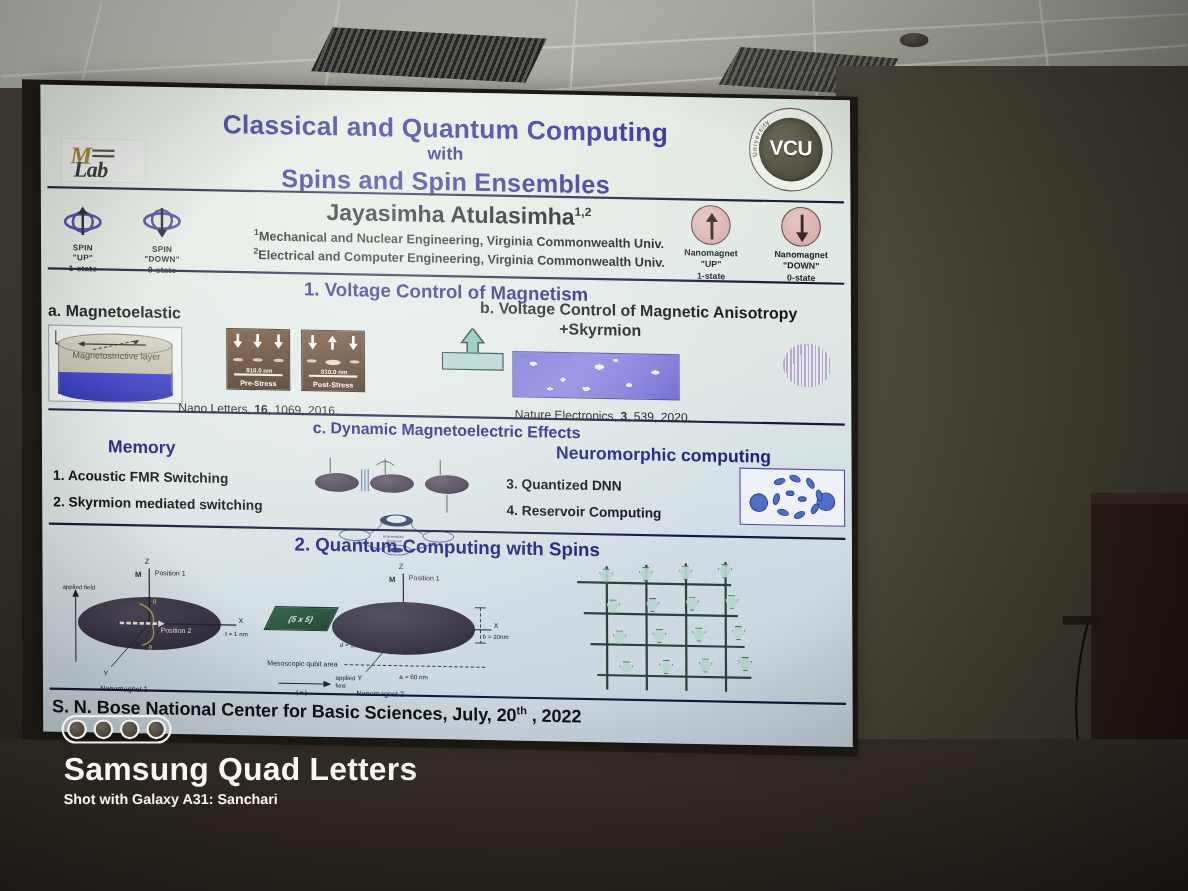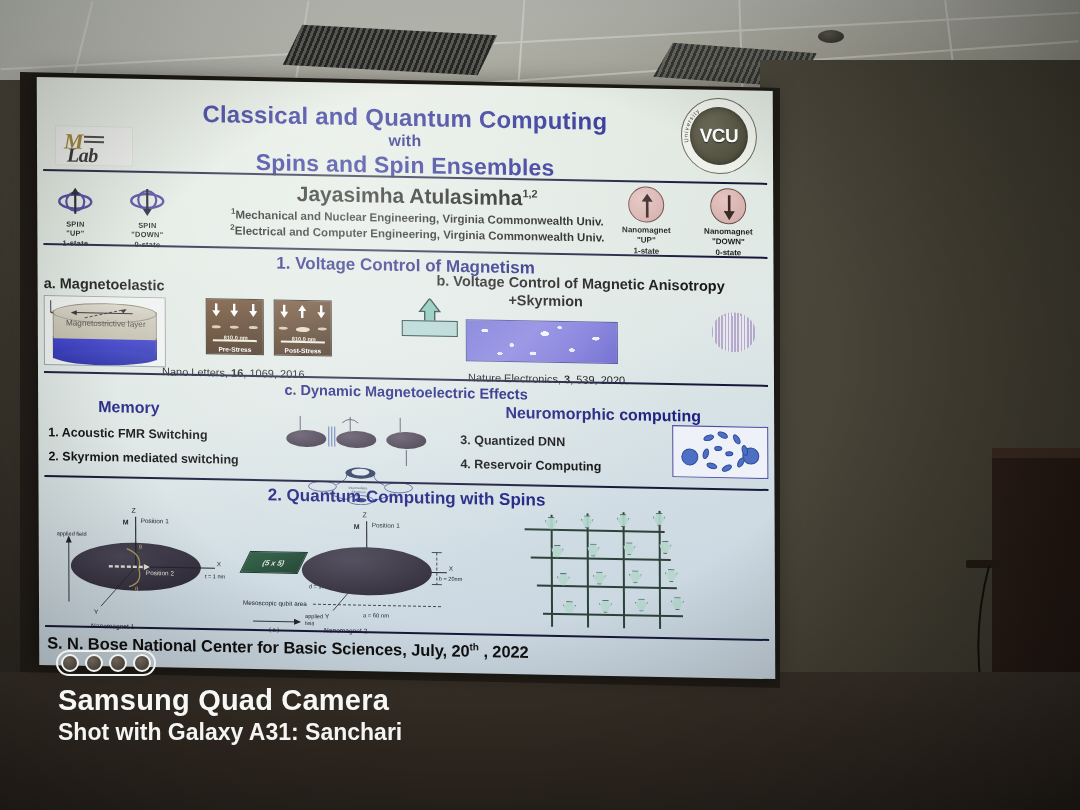--- a/index.html
+++ b/index.html
@@ -320,21 +320,21 @@
     z-index: 40;
   }
   .ql-c {
     width: 18px; height: 18px; border-radius: 50%;
     border: 2px solid #f2f2f0;
     background: radial-gradient(circle at 36% 30%, #6b6358, #3a342c);
   }
 
   .wm { position: absolute; left: 58px; top: 684px; z-index: 40; }
   .wm1 { font-size: 29px; font-weight: bold; color: #f7f7f5; letter-spacing: .2px; }
-  .wm2 { font-size: 23px; font-weight: bold; color: #f4f4f2; margin-top: 2px; }
+  .wm2 { font-size: 13px; font-weight: bold; color: #f4f4f2; margin-top: 2px; }
 </style>
 </head>
 <body>
 
 <div id="scene">
 
   <div class="ceiling">
     <div class="ceiling-grid">
       <div class="ceil-line" style="left:0;top:40px;width:1080px;height:2px;transform:rotate(-3deg);"></div>
       <div class="ceil-line" style="left:0;top:78px;width:1080px;height:2px;transform:rotate(-4deg);"></div>
@@ -696,18 +696,18 @@
     <div class="screen-glow"></div>
   </div>
 
   <div class="quadlogo">
     <div class="ql-c"></div>
     <div class="ql-c"></div>
     <div class="ql-c"></div>
     <div class="ql-c"></div>
   </div>
   <div class="wm">
-    <div class="wm1">Samsung Quad Camera</div>
+    <div class="wm1">Samsung Quad Letters</div>
     <div class="wm2">Shot with Galaxy A31: Sanchari</div>
   </div>
 
   <div class="vignette"></div>
 </div>
 
 </body></html>

